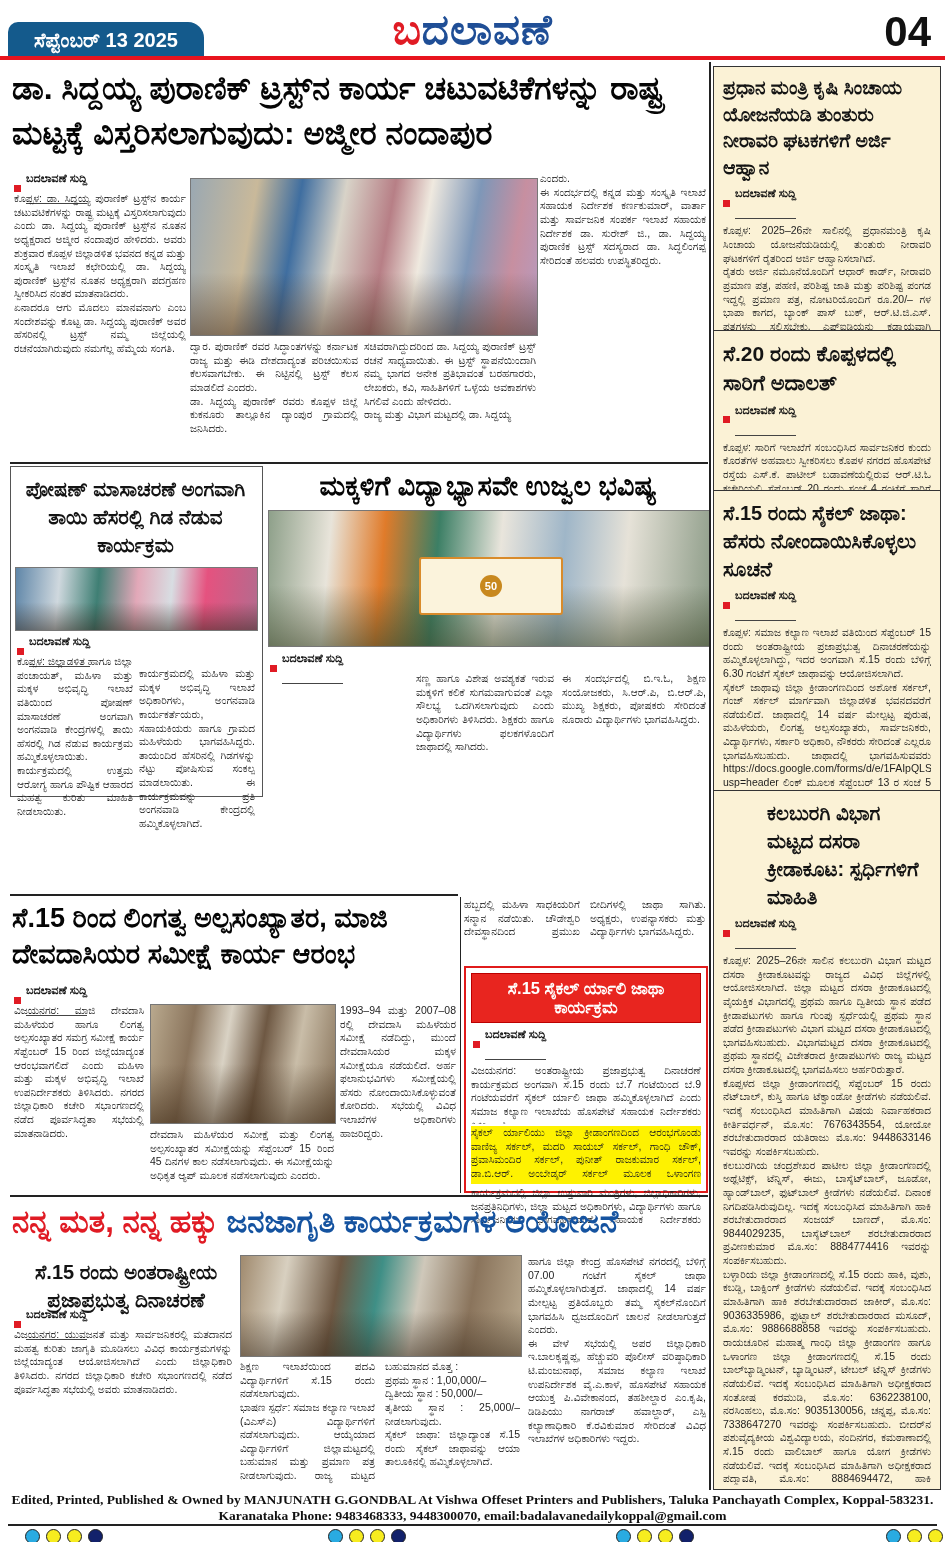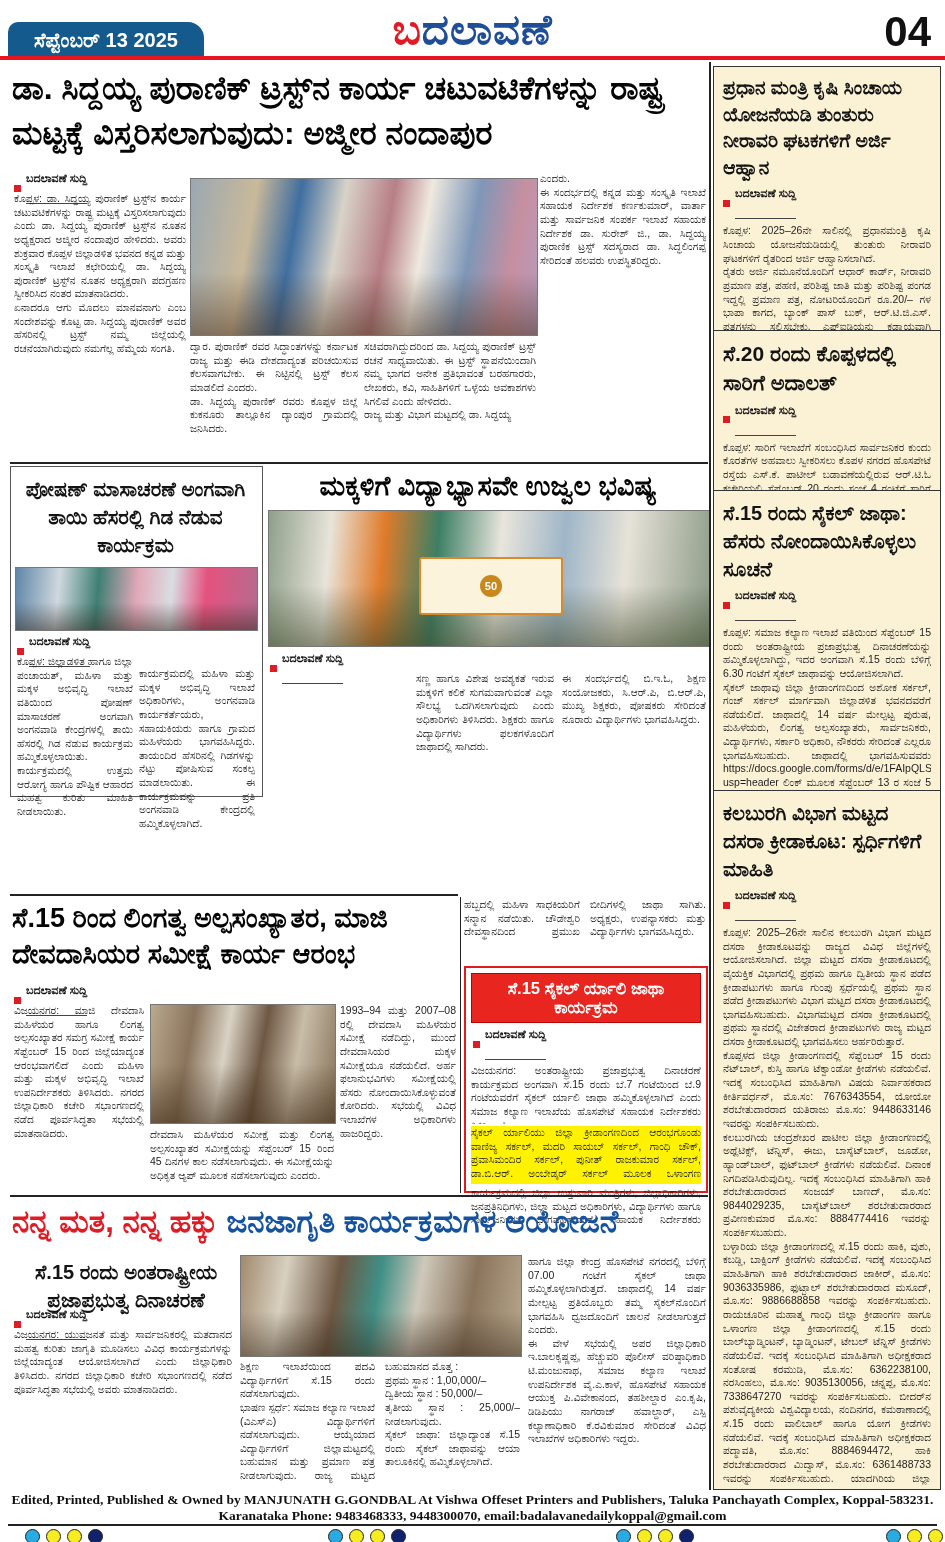--- a/index.html
+++ b/index.html
@@ -198,21 +198,21 @@
       <div class="headline-sb" style="font-size:20px;">ಸೆ.15 ರಂದು ಸೈಕಲ್ ಜಾಥಾ: ಹೆಸರು ನೋಂದಾಯಿಸಿಕೊಳ್ಳಲು ಸೂಚನೆ</div>
       <div class="byline">
         <span class="sq"></span>
         <span class="bl-text">ಬದಲಾವಣೆ ಸುದ್ದಿ</span>
       </div>
       <div class="body" style="height:214px;">ಕೊಪ್ಪಳ: ಸಮಾಜ ಕಲ್ಯಾಣ ಇಲಾಖೆ ವತಿಯಿಂದ ಸೆಪ್ಟೆಂಬರ್ 15 ರಂದು ಅಂತರಾಷ್ಟ್ರೀಯ ಪ್ರಜಾಪ್ರಭುತ್ವ ದಿನಾಚರಣೆಯನ್ನು ಹಮ್ಮಿಕೊಳ್ಳಲಾಗಿದ್ದು, ಇದರ ಅಂಗವಾಗಿ ಸೆ.15 ರಂದು ಬೆಳಿಗ್ಗೆ 6.30 ಗಂಟೆಗೆ ಸೈಕಲ್ ಜಾಥಾವನ್ನು ಆಯೋಜಿಸಲಾಗಿದೆ.
 ಸೈಕಲ್ ಜಾಥಾವು ಜಿಲ್ಲಾ ಕ್ರೀಡಾಂಗಣದಿಂದ ಅಶೋಕ ಸರ್ಕಲ್, ಗಂಜ್ ಸರ್ಕಲ್ ಮಾರ್ಗವಾಗಿ ಜಿಲ್ಲಾಡಳಿತ ಭವನದವರೆಗೆ ನಡೆಯಲಿದೆ. ಜಾಥಾದಲ್ಲಿ 14 ವರ್ಷ ಮೇಲ್ಪಟ್ಟ ಪುರುಷ, ಮಹಿಳೆಯರು, ಲಿಂಗತ್ವ ಅಲ್ಪಸಂಖ್ಯಾತರು, ಸಾರ್ವಜನಿಕರು, ವಿದ್ಯಾರ್ಥಿಗಳು, ಸರ್ಕಾರಿ ಅಧಿಕಾರಿ, ನೌಕರರು ಸೇರಿದಂತೆ ಎಲ್ಲರೂ ಭಾಗವಹಿಸಬಹುದು. ಜಾಥಾದಲ್ಲಿ ಭಾಗವಹಿಸುವವರು https://docs.google.com/forms/d/e/1FAIpQLSeLaNGgViWgF5s9eoXnQUr3CqRNqG8FRTgQJegXe2Fa8ve9Lw/viewform?usp=header ಲಿಂಕ್ ಮೂಲಕ ಸೆಪ್ಟೆಂಬರ್ 13 ರ ಸಂಜೆ 5 ಗಂಟೆಯೊಳಗೆ ಹೆಸರು ನೋಂದಾಯಿಸಿಕೊಳ್ಳಬೇಕು. ಅಂತರಾಷ್ಟ್ರೀಯ ಪ್ರಜಾಪ್ರಭುತ್ವ ದಿನಾಚರಣೆಯಲ್ಲಿ ಭಾಗವಹಿಸಿ, ನನ್ನ ಮತ ನನ್ನ ಹಕ್ಕು ಎಂಬ ಮತಪತ್ರದ ಆಶಯದೊಂದಿಗೆ ಕಾರ್ಯಕ್ರಮವನ್ನು ಯಶಸ್ವಿಗೊಳಿಸಬೇಕು ಎಂದು ಸಮಾಜ ಕಲ್ಯಾಣ ಇಲಾಖೆ ಉಪನಿರ್ದೇಶಕರು ಪ್ರಕಟಣೆಯಲ್ಲಿ ತಿಳಿಸಿದ್ದಾರೆ.</div>
     </div>
 
     <div class="sb-box" style="height:694px;">
-      <div class="headline-sb" style="font-size:20px;">ಕಲಬುರಗಿ ವಿಭಾಗ ಮಟ್ಟದ ದಸರಾ ಕ್ರೀಡಾಕೂಟ: ಸ್ಪರ್ಧಿಗಳಿಗೆ ಮಾಹಿತಿ</div>
+      <div class="headline-sb" style="font-size:20px;margin-left:44px;">ಕಲಬುರಗಿ ವಿಭಾಗ ಮಟ್ಟದ ದಸರಾ ಕ್ರೀಡಾಕೂಟ: ಸ್ಪರ್ಧಿಗಳಿಗೆ ಮಾಹಿತಿ</div>
       <div class="byline">
         <span class="sq"></span>
         <span class="bl-text">ಬದಲಾವಣೆ ಸುದ್ದಿ</span>
       </div>
       <div class="body" style="height:590px;">ಕೊಪ್ಪಳ: 2025–26ನೇ ಸಾಲಿನ ಕಲಬುರಗಿ ವಿಭಾಗ ಮಟ್ಟದ ದಸರಾ ಕ್ರೀಡಾಕೂಟವನ್ನು ರಾಜ್ಯದ ವಿವಿಧ ಜಿಲ್ಲೆಗಳಲ್ಲಿ ಆಯೋಜಿಸಲಾಗಿದೆ. ಜಿಲ್ಲಾ ಮಟ್ಟದ ದಸರಾ ಕ್ರೀಡಾಕೂಟದಲ್ಲಿ ವೈಯಕ್ತಿಕ ವಿಭಾಗದಲ್ಲಿ ಪ್ರಥಮ ಹಾಗೂ ದ್ವಿತೀಯ ಸ್ಥಾನ ಪಡೆದ ಕ್ರೀಡಾಪಟುಗಳು ಹಾಗೂ ಗುಂಪು ಸ್ಪರ್ಧೆಯಲ್ಲಿ ಪ್ರಥಮ ಸ್ಥಾನ ಪಡೆದ ಕ್ರೀಡಾಪಟುಗಳು ವಿಭಾಗ ಮಟ್ಟದ ದಸರಾ ಕ್ರೀಡಾಕೂಟದಲ್ಲಿ ಭಾಗವಹಿಸಬಹುದು. ವಿಭಾಗಮಟ್ಟದ ದಸರಾ ಕ್ರೀಡಾಕೂಟದಲ್ಲಿ ಪ್ರಥಮ ಸ್ಥಾನದಲ್ಲಿ ವಿಜೇತರಾದ ಕ್ರೀಡಾಪಟುಗಳು ರಾಜ್ಯ ಮಟ್ಟದ ದಸರಾ ಕ್ರೀಡಾಕೂಟದಲ್ಲಿ ಭಾಗವಹಿಸಲು ಅರ್ಹರಿರುತ್ತಾರೆ.
 ಕೊಪ್ಪಳದ ಜಿಲ್ಲಾ ಕ್ರೀಡಾಂಗಣದಲ್ಲಿ ಸೆಪ್ಟೆಂಬರ್ 15 ರಂದು ನೆಟ್‌ಬಾಲ್, ಕುಸ್ತಿ ಹಾಗೂ ಟೆಕ್ವಾಂಡೋ ಕ್ರೀಡೆಗಳು ನಡೆಯಲಿವೆ. ಇದಕ್ಕೆ ಸಂಬಂಧಿಸಿದ ಮಾಹಿತಿಗಾಗಿ ವಿಷಯ ನಿರ್ವಾಹಕರಾದ ಕೀರ್ತಿವರ್ಧನ್, ಮೊ.ಸಂ: 7676343554, ಯೋಯೋ ಶರಬೇತುದಾರರಾದ ಯತಿರಾಜು ಮೊ.ಸಂ: 9448633146 ಇವರನ್ನು ಸಂಪರ್ಕಿಸಬಹುದು.
 ಕಲಬುರಗಿಯ ಚಂದ್ರಶೇಖರ ಪಾಟೀಲ ಜಿಲ್ಲಾ ಕ್ರೀಡಾಂಗಣದಲ್ಲಿ ಅಥ್ಲೆಟಿಕ್ಸ್, ಟೆನ್ನಿಸ್, ಈಜು, ಬಾಸ್ಕೆಟ್‌ಬಾಲ್, ಜೂಡೋ, ಹ್ಯಾಂಡ್‌ಬಾಲ್, ಫುಟ್‌ಬಾಲ್ ಕ್ರೀಡೆಗಳು ನಡೆಯಲಿವೆ. ದಿನಾಂಕ ನಿಗದಿಪಡಿಸಿರುವುದಿಲ್ಲ. ಇದಕ್ಕೆ ಸಂಬಂಧಿಸಿದ ಮಾಹಿತಿಗಾಗಿ ಹಾಕಿ ಶರಬೇತುದಾರರಾದ ಸಂಜಯ್ ಬಾಣದ್, ಮೊ.ಸಂ: 9844029235, ಬಾಸ್ಕೆಟ್‌ಬಾಲ್ ಶರಬೇತುದಾರರಾದ ಪ್ರವೀಣಕುಮಾರ ಮೊ.ಸಂ: 8884774416 ಇವರನ್ನು ಸಂಪರ್ಕಿಸಬಹುದು.
 ಬಳ್ಳಾರಿಯ ಜಿಲ್ಲಾ ಕ್ರೀಡಾಂಗಣದಲ್ಲಿ ಸೆ.15 ರಂದು ಹಾಕಿ, ವುಶು, ಕಬಡ್ಡಿ, ಬಾಕ್ಸಿಂಗ್ ಕ್ರೀಡೆಗಳು ನಡೆಯಲಿವೆ. ಇದಕ್ಕೆ ಸಂಬಂಧಿಸಿದ ಮಾಹಿತಿಗಾಗಿ ಹಾಕಿ ಶರಬೇತುದಾರರಾದ ಜಾಕೀರ್, ಮೊ.ಸಂ: 9036335986, ಫುಟ್ಬಾಲ್ ಶರಬೇತುದಾರರಾದ ಮಸೂದ್, ಮೊ.ಸಂ: 9886688858 ಇವರನ್ನು ಸಂಪರ್ಕಿಸಬಹುದು. ರಾಯಚೂರಿನ ಮಹಾತ್ಮ ಗಾಂಧಿ ಜಿಲ್ಲಾ ಕ್ರೀಡಾಂಗಣ ಹಾಗೂ ಒಳಾಂಗಣ ಜಿಲ್ಲಾ ಕ್ರೀಡಾಂಗಣದಲ್ಲಿ ಸೆ.15 ರಂದು ಬಾಲ್‌ಬ್ಯಾಡ್ಮಿಂಟನ್, ಬ್ಯಾಡ್ಮಿಂಟನ್, ಟೇಬಲ್ ಟೆನ್ನಿಸ್ ಕ್ರೀಡೆಗಳು ನಡೆಯಲಿವೆ. ಇದಕ್ಕೆ ಸಂಬಂಧಿಸಿದ ಮಾಹಿತಿಗಾಗಿ ಅಧೀಕ್ಷಕರಾದ ಸಂತೋಷ ಕರಮುಡಿ, ಮೊ.ಸಂ: 6362238100, ನರಸಿಂಹಲು, ಮೊ.ಸಂ: 9035130056, ಚನ್ನಪ್ಪ, ಮೊ.ಸಂ: 7338647270 ಇವರನ್ನು ಸಂಪರ್ಕಿಸಬಹುದು. ಬೀದರ್‌ನ ಪಶುವೈದ್ಯಕೀಯ ವಿಶ್ವವಿದ್ಯಾಲಯ, ನಂದಿನಗರ, ಕಮಠಾಣಾದಲ್ಲಿ ಸೆ.15 ರಂದು ವಾಲಿಬಾಲ್ ಹಾಗೂ ಯೋಗ ಕ್ರೀಡೆಗಳು ನಡೆಯಲಿವೆ. ಇದಕ್ಕೆ ಸಂಬಂಧಿಸಿದ ಮಾಹಿತಿಗಾಗಿ ಅಧೀಕ್ಷಕರಾದ ಪದ್ಮಾವತಿ, ಮೊ.ಸಂ: 8884694472, ಹಾಕಿ ಶರಬೇತುದಾರರಾದ ಮಿದ್ವಾಸ್, ಮೊ.ಸಂ: 6361488733 ಇವರನ್ನು ಸಂಪರ್ಕಿಸಬಹುದು. ಯಾದಗಿರಿಯ ಜಿಲ್ಲಾ ಕ್ರೀಡಾಂಗಣದಲ್ಲಿ ಯೋಯೋ, ಥ್ರೋಬಾಲ್, ವೇಟ್ ಲಿಫ್ಟಿಂಗ್ ಕ್ರೀಡೆಗಳು ನಡೆಯಲಿವೆ. ದಿನಾಂಕ ನಿಗದಿಪಡಿಸಿರುವುದಿಲ್ಲ. ಇದಕ್ಕೆ ಸಂಬಂಧಿಸಿದ ಮಾಹಿತಿಗಾಗಿ ಅಧೀಕ್ಷಕರಾದ ಗೋವಿಂದಪ್ಪ, ಮೊ.ಸಂ: 9108197572 ಇವರನ್ನು ಸಂಪರ್ಕಿಸಬಹುದು.</div>
     </div>
   </div>

